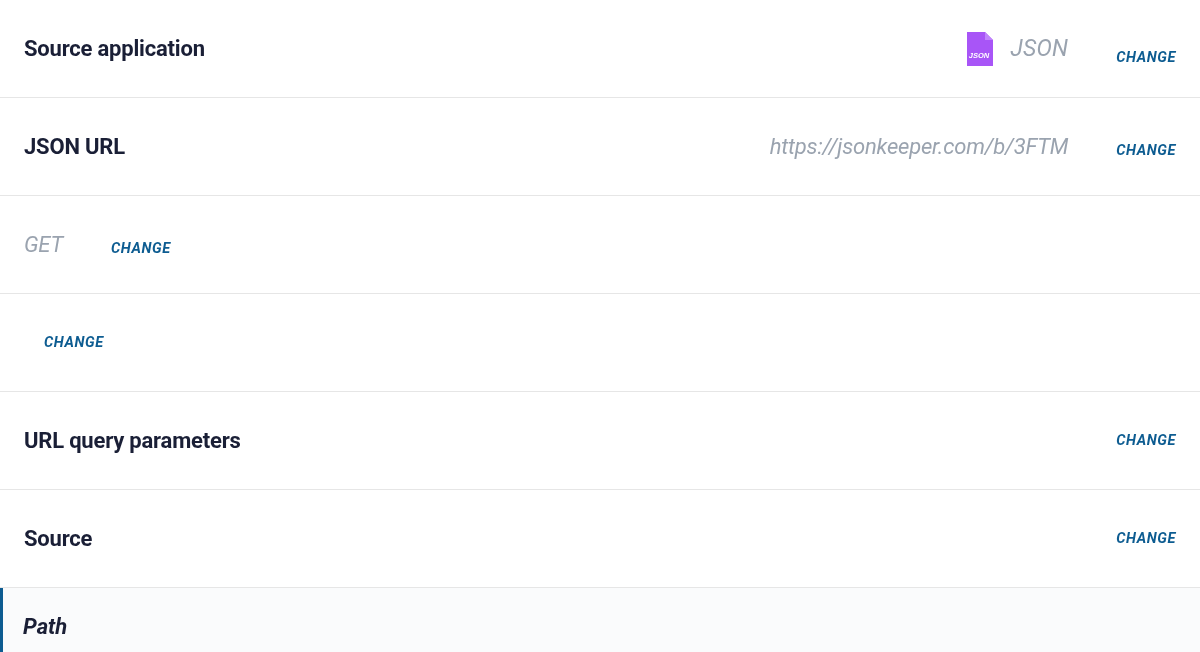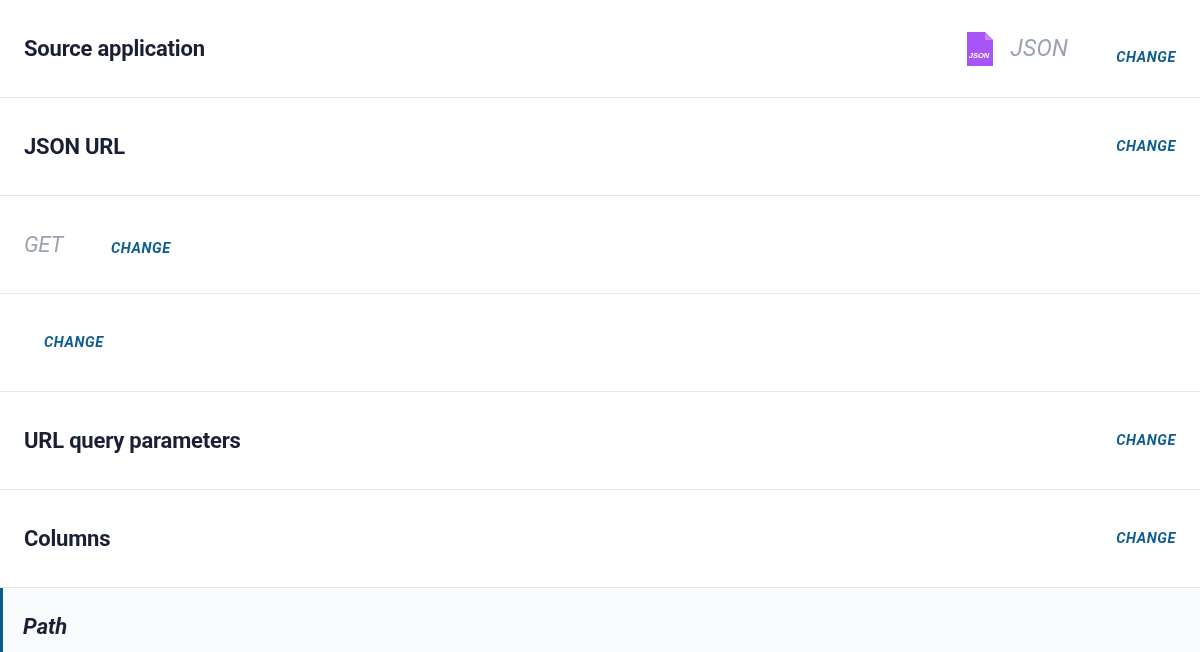--- a/index.html
+++ b/index.html
@@ -97,20 +97,21 @@
       </span>
       <span class="json-label">JSON</span>
     </div>
     <span class="change-link">CHANGE</span>
   </div>
 </div>
 
 <div class="row">
   <div class="row-label">JSON URL</div>
   <div class="row-right">
+    <span class="row-value">https://jsonkeeper.com/b/3FTM</span>
     <span class="change-link">CHANGE</span>
   </div>
 </div>
 
 <div class="row">
   <div class="row-right">
     <span class="row-value">GET</span>
     <span class="change-link">CHANGE</span>
   </div>
 </div>
@@ -122,21 +123,21 @@
 </div>
 
 <div class="row">
   <div class="row-label">URL query parameters</div>
   <div class="row-right">
     <span class="change-link">CHANGE</span>
   </div>
 </div>
 
 <div class="row">
-  <div class="row-label">Columns</div>
+  <div class="row-label">Source</div>
   <div class="row-right">
     <span class="change-link">CHANGE</span>
   </div>
 </div>
 
 <div class="path-row">
   <div class="path-label">Path</div>
 </div>
 
 </body></html>

